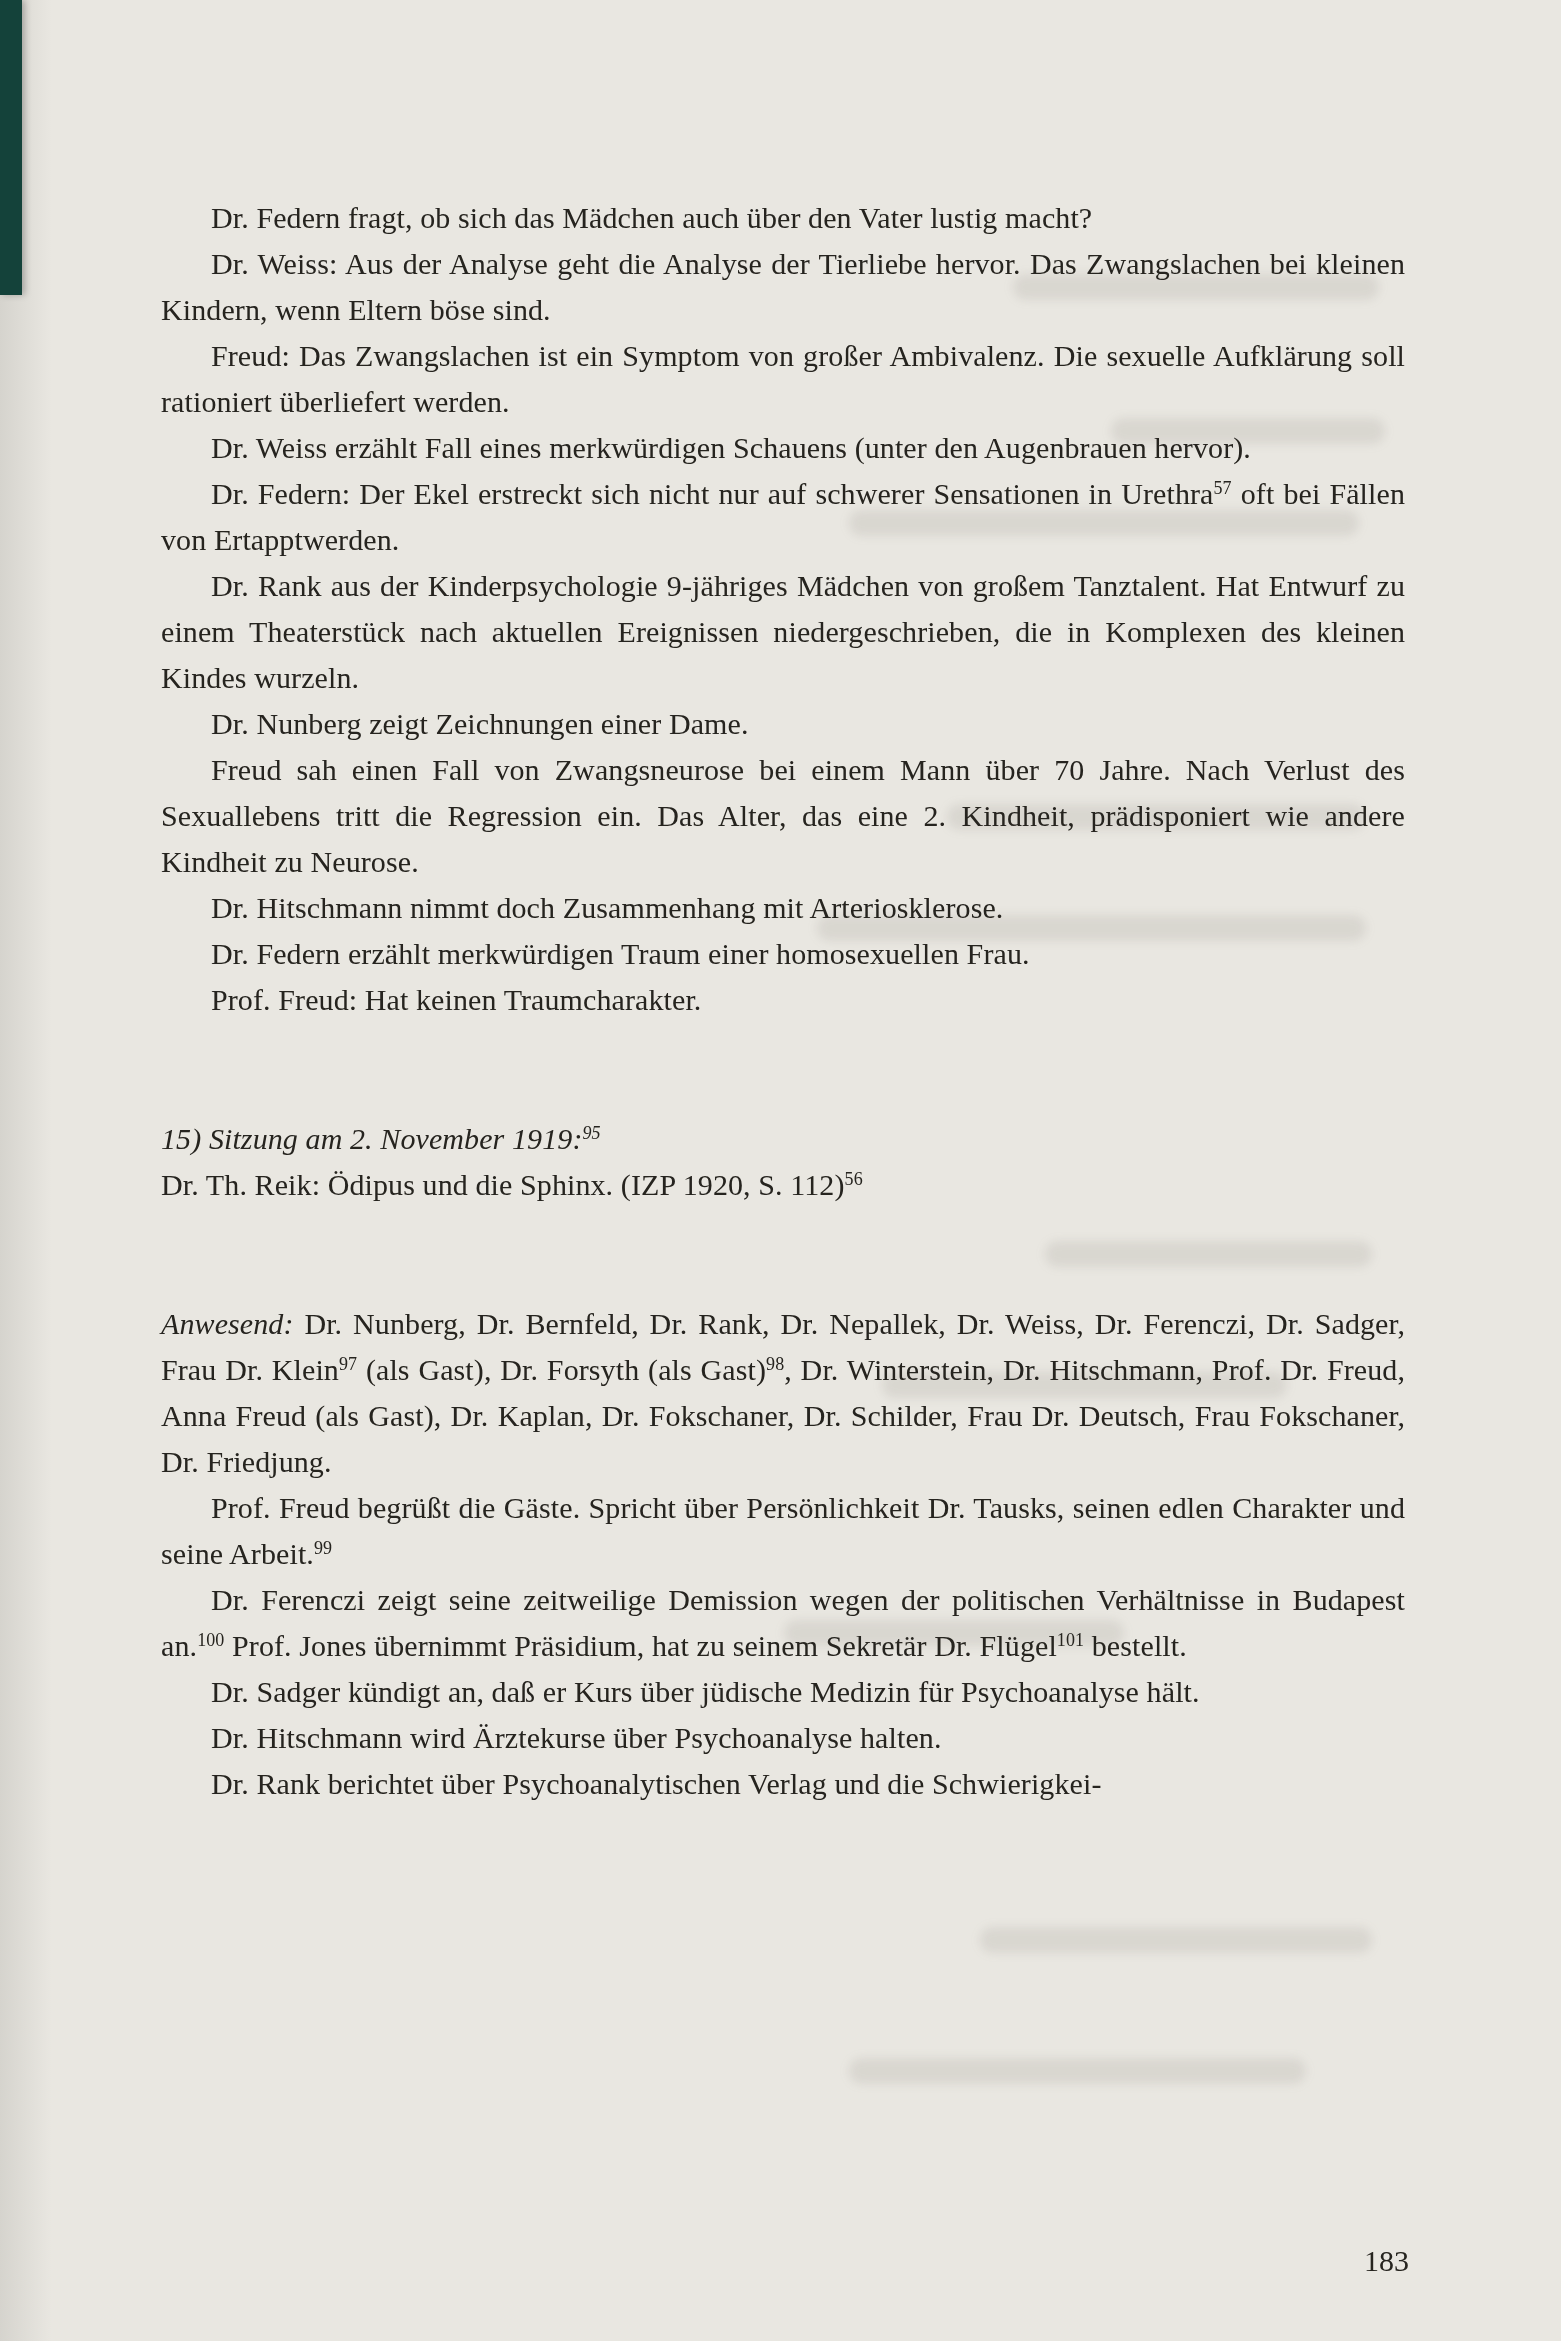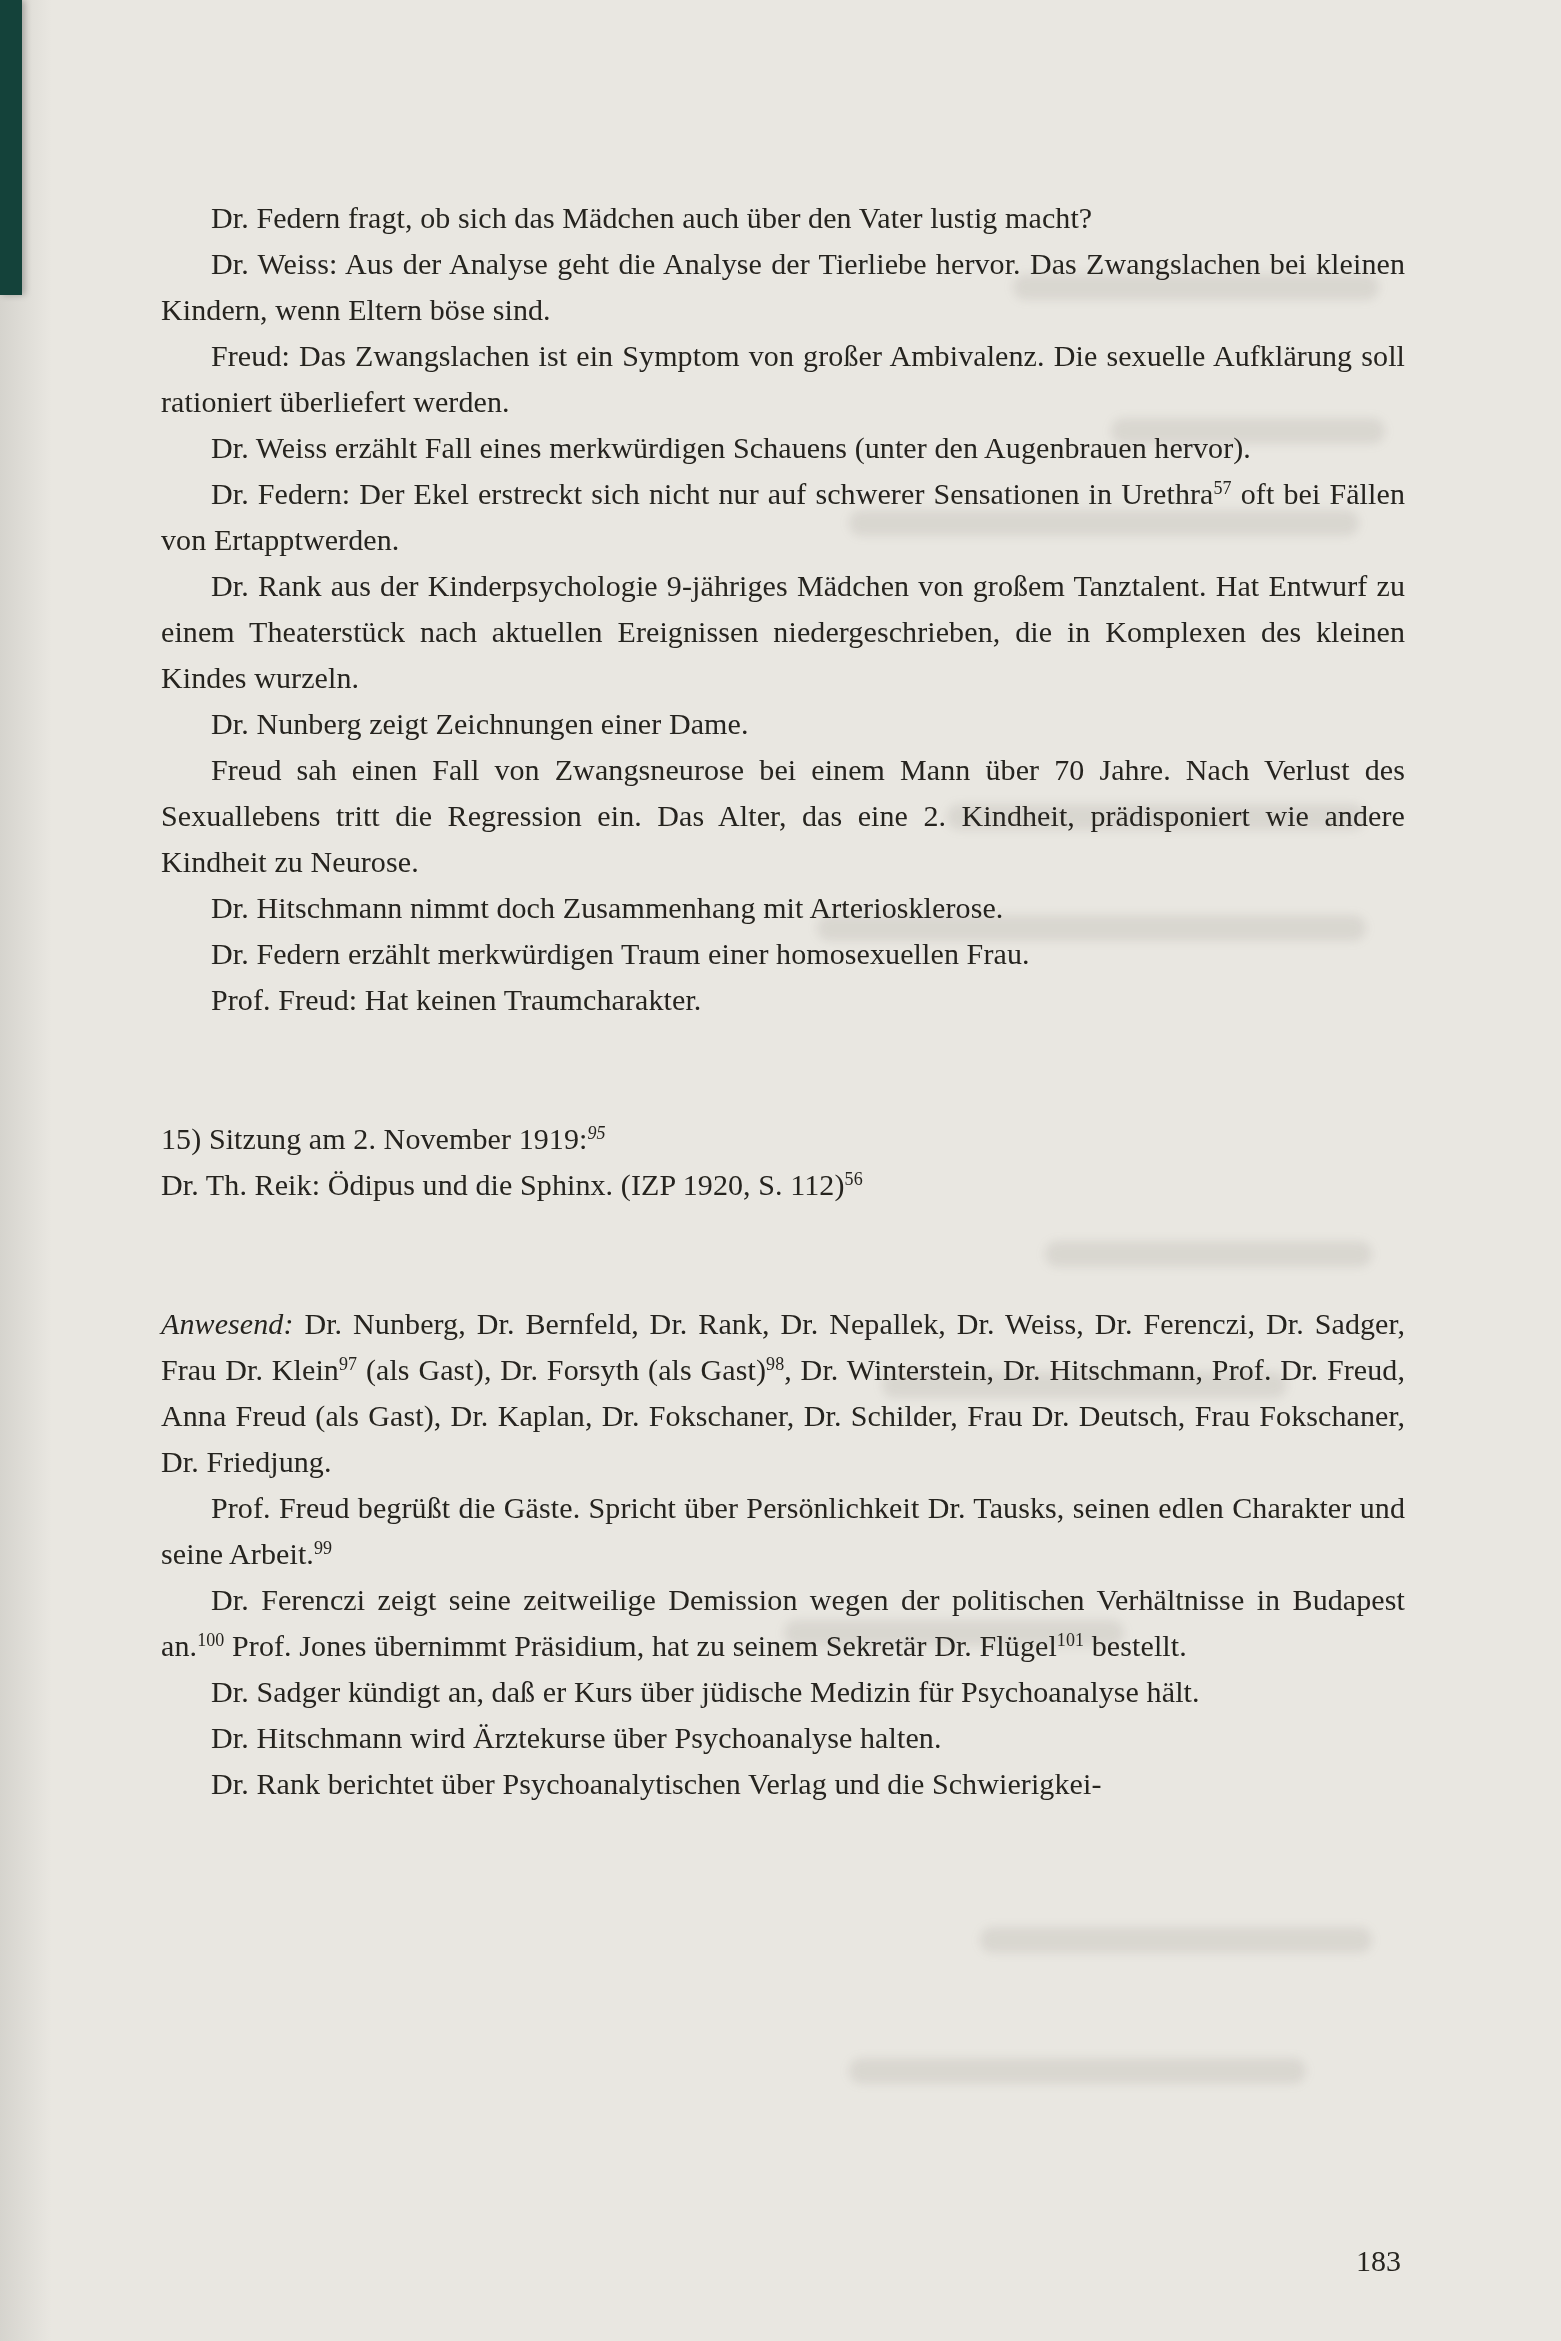--- a/index.html
+++ b/index.html
@@ -41,21 +41,21 @@
     letter-spacing:0.1px;
   }
   .para{margin:0;text-align:justify;}
   .para.indent{text-indent:50px;}
   .para.gap{margin-top:93px;}
   .para sup{
     font-size:60%;line-height:0;vertical-align:baseline;
     position:relative;top:-0.55em;
   }
   .page-number{
-    position:absolute;top:2246px;right:160px;
+    position:absolute;top:2246px;right:152px;
     font-size:30px;line-height:1;
   }
 </style>
 </head>
 <body>
 
 <div class="scan">
 
   <div class="gutter"></div>
   <div class="spine"></div>
@@ -76,21 +76,21 @@
       <p class="para indent"><span>Dr. Weiss: Aus der Analyse geht die Analyse der Tierliebe hervor. Das Zwangslachen bei kleinen Kindern, wenn Eltern böse sind.</span></p>
       <p class="para indent"><span>Freud: Das Zwangslachen ist ein Symptom von großer Ambivalenz. Die sexuelle Aufklärung soll rationiert überliefert werden.</span></p>
       <p class="para indent"><span>Dr. Weiss erzählt Fall eines merkwürdigen Schauens (unter den Augenbrauen hervor).</span></p>
       <p class="para indent"><span>Dr. Federn: Der Ekel erstreckt sich nicht nur auf schwerer Sensationen in Urethra</span><sup>57</sup><span> oft bei Fällen von Ertapptwerden.</span></p>
       <p class="para indent"><span>Dr. Rank aus der Kinderpsychologie 9-jähriges Mädchen von großem Tanztalent. Hat Entwurf zu einem Theaterstück nach aktuellen Ereignissen niedergeschrieben, die in Komplexen des kleinen Kindes wurzeln.</span></p>
       <p class="para indent"><span>Dr. Nunberg zeigt Zeichnungen einer Dame.</span></p>
       <p class="para indent"><span>Freud sah einen Fall von Zwangsneurose bei einem Mann über 70 Jahre. Nach Verlust des Sexuallebens tritt die Regression ein. Das Alter, das eine 2. Kindheit, prädisponiert wie andere Kindheit zu Neurose.</span></p>
       <p class="para indent"><span>Dr. Hitschmann nimmt doch Zusammenhang mit Arteriosklerose.</span></p>
       <p class="para indent"><span>Dr. Federn erzählt merkwürdigen Traum einer homosexuellen Frau.</span></p>
       <p class="para indent"><span>Prof. Freud: Hat keinen Traumcharakter.</span></p>
-      <p class="para flush gap"><span style="">15) Sitzung am 2. November 1919:</span><sup style="font-style: italic;">95</sup></p>
+      <p class="para flush gap"><span style="font-style: italic;">15) Sitzung am 2. November 1919:</span><sup style="font-style: italic;">95</sup></p>
       <p class="para flush"><span>Dr. Th. Reik: Ödipus und die Sphinx. (IZP 1920, S. 112)</span><sup>56</sup></p>
       <p class="para flush gap"><span style="font-style: italic;">Anwesend:</span><span> Dr. Nunberg, Dr. Bernfeld, Dr. Rank, Dr. Nepallek, Dr. Weiss, Dr. Ferenczi, Dr. Sadger, Frau Dr. Klein</span><sup>97</sup><span> (als Gast), Dr. Forsyth (als Gast)</span><sup>98</sup><span>, Dr. Winterstein, Dr. Hitschmann, Prof. Dr. Freud, Anna Freud (als Gast), Dr. Kaplan, Dr. Fokschaner, Dr. Schilder, Frau Dr. Deutsch, Frau Fokschaner, Dr. Friedjung.</span></p>
       <p class="para indent"><span>Prof. Freud begrüßt die Gäste. Spricht über Persönlichkeit Dr. Tausks, seinen edlen Charakter und seine Arbeit.</span><sup>99</sup></p>
       <p class="para indent"><span>Dr. Ferenczi zeigt seine zeitweilige Demission wegen der politischen Verhältnisse in Budapest an.</span><sup>100</sup><span> Prof. Jones übernimmt Präsidium, hat zu seinem Sekretär Dr. Flügel</span><sup>101</sup><span> bestellt.</span></p>
       <p class="para indent"><span>Dr. Sadger kündigt an, daß er Kurs über jüdische Medizin für Psychoanalyse hält.</span></p>
       <p class="para indent"><span>Dr. Hitschmann wird Ärztekurse über Psychoanalyse halten.</span></p>
       <p class="para indent"><span>Dr. Rank berichtet über Psychoanalytischen Verlag und die Schwierigkei-</span></p>
     </main>
 
   <div class="page-number">183</div>

